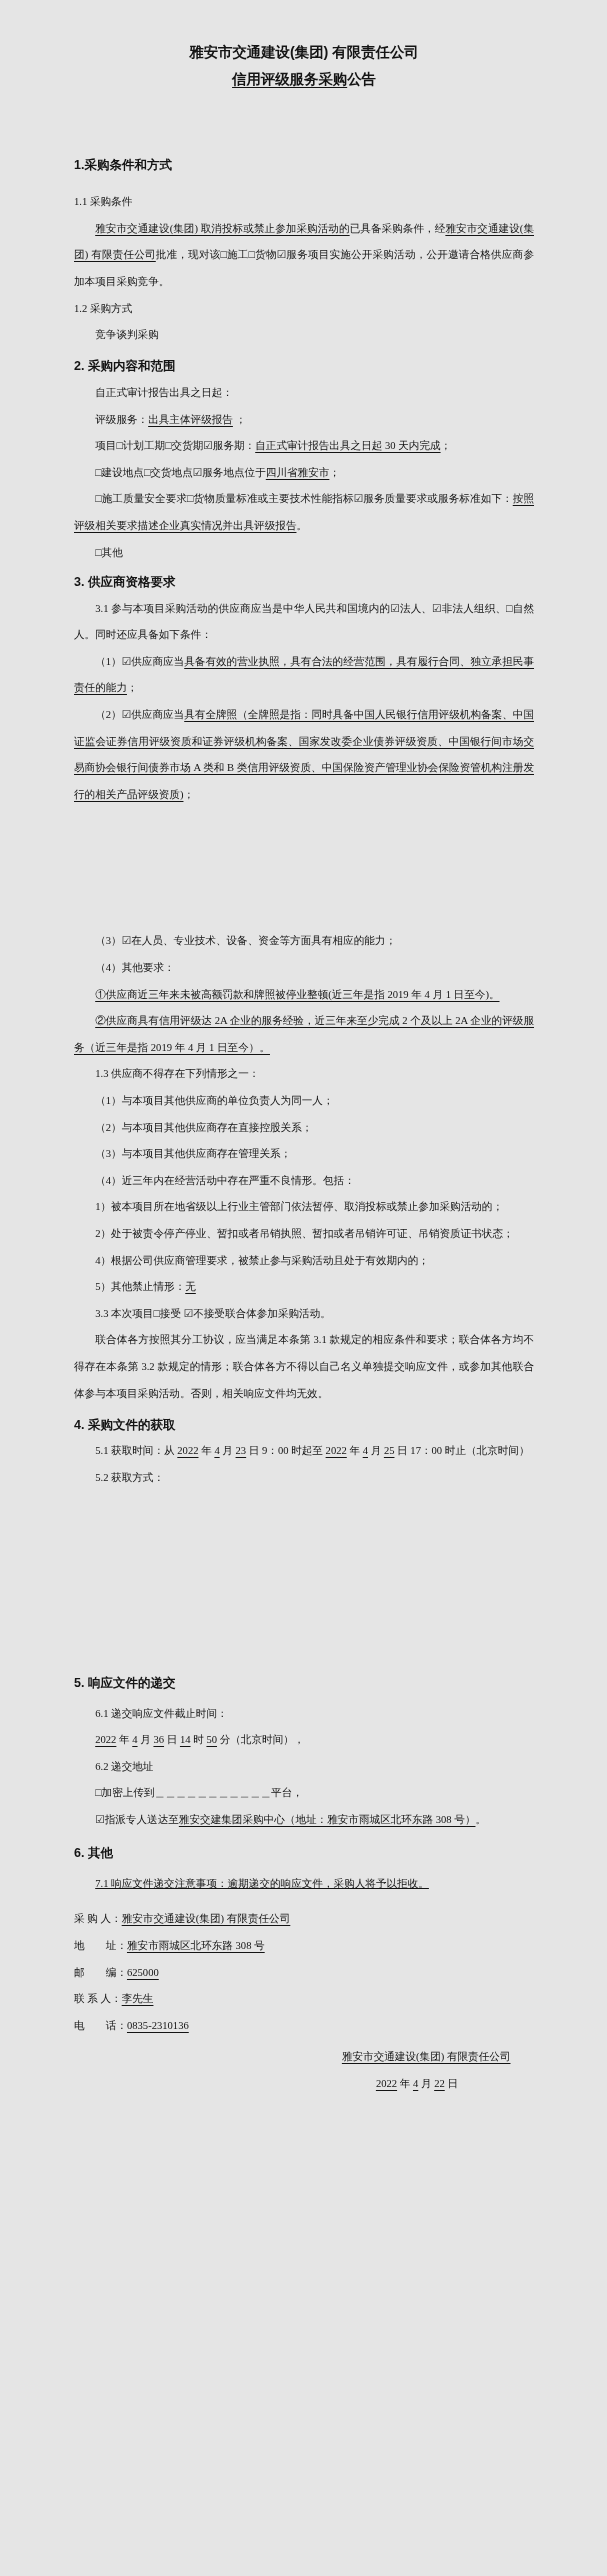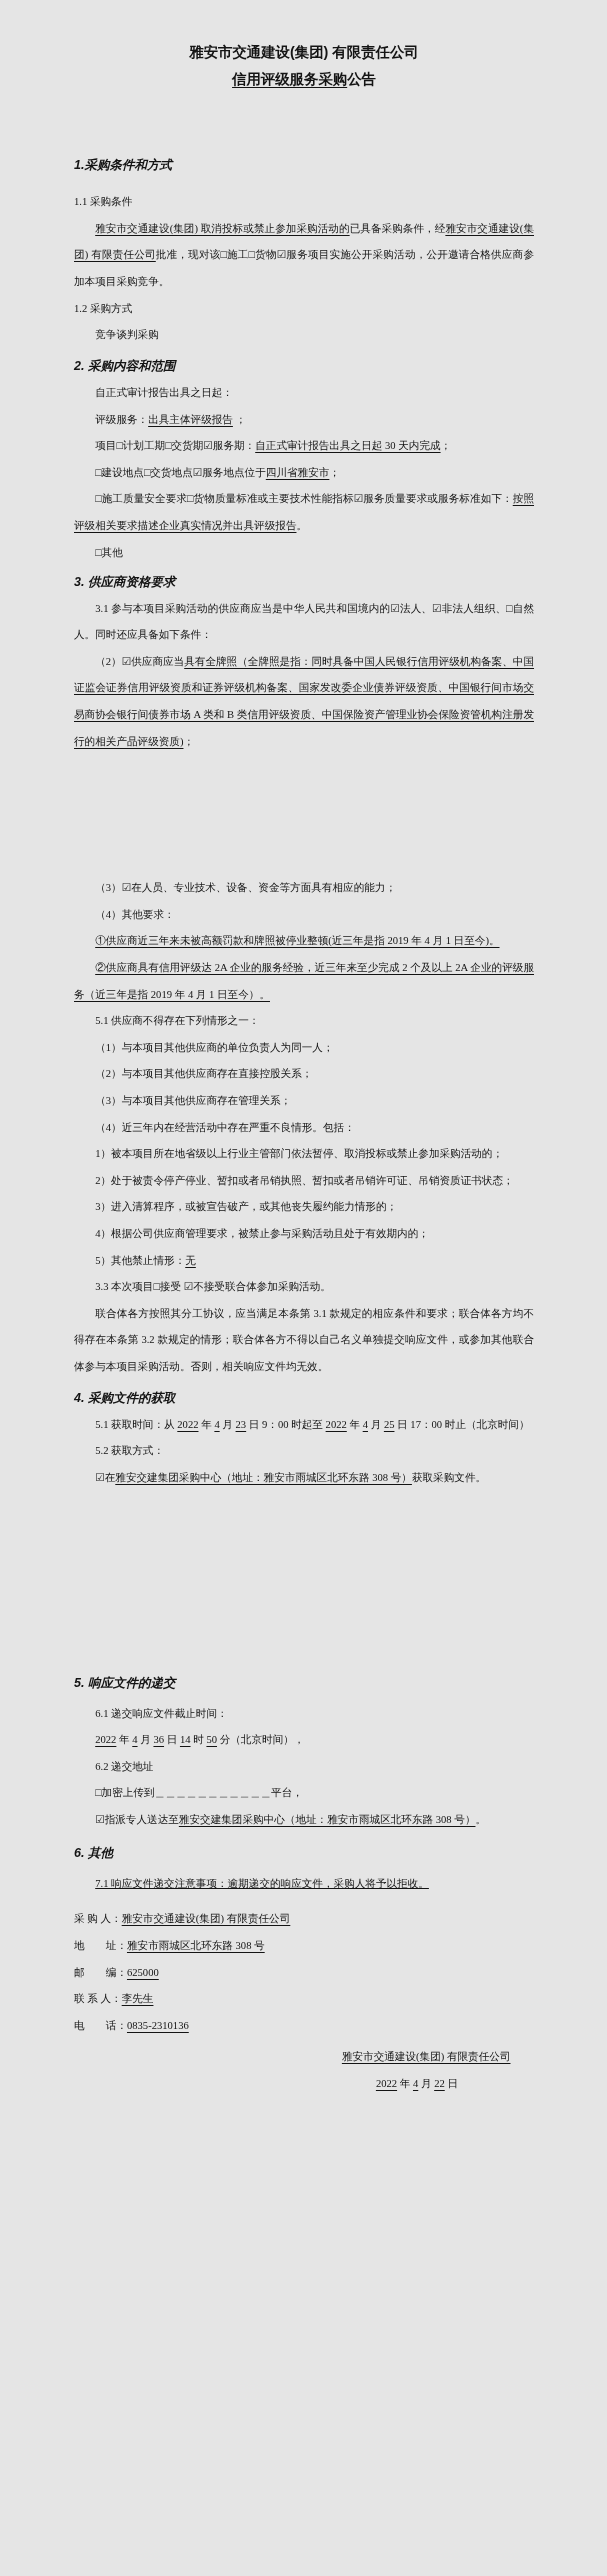--- a/index.html
+++ b/index.html
@@ -30,21 +30,20 @@
     line-height:27px;
     text-indent:0;
   }
   .h {
     font-family:"Liberation Sans","DejaVu Sans",sans-serif;
     font-weight:bold;
     font-size:12.5px;
     line-height:26.6px;
     text-align:left;
     text-indent:0;
-    font-style:italic;
   }
   .u { text-decoration:underline; text-underline-offset:3px; }
   .right { margin-left:auto; width:max-content; text-align:left; }
 </style>
 </head>
 <body>
 
 <div class="page">
     <div class="block title"><span>雅安市交通建设(集团)  有限责任公司</span></div>
     <div class="block title"><span class="u">信用评级服务采购</span><span>公告</span></div>
@@ -55,41 +54,40 @@
     <div class="block indent"><span>竞争谈判采购</span></div>
     <div class="block h" style="margin-top: 4.6px;"><span>2. 采购内容和范围</span></div>
     <div class="block indent"><span>自正式审计报告出具之日起：</span></div>
     <div class="block indent"><span>评级服务：</span><span class="u">出具主体评级报告</span><span> ；</span></div>
     <div class="block indent"><span>项目□计划工期□交货期☑服务期：</span><span class="u">自正式审计报告出具之日起 30 天内完成</span><span>；</span></div>
     <div class="block indent"><span>□建设地点□交货地点☑服务地点位于</span><span class="u">四川省雅安市</span><span>；</span></div>
     <div class="block indent"><span>□施工质量安全要求□货物质量标准或主要技术性能指标☑服务质量要求或服务标准如下：</span><span class="u">按照评级相关要求描述企业真实情况并出具评级报告</span><span>。</span></div>
     <div class="block indent"><span>□其他</span></div>
     <div class="block h" style="margin-top: 3px;"><span>3. 供应商资格要求</span></div>
     <div class="block indent"><span>3.1 参与本项目采购活动的供应商应当是中华人民共和国境内的☑法人、☑非法人组织、□自然人。同时还应具备如下条件：</span></div>
+    <div class="block indent"><span>（1）☑供应商应当</span><span class="u">具备有效的营业执照，具有合法的经营范围，具有履行合同、独立承担民事责任的能力</span><span>；</span></div>
     <div class="block indent"><span>（2）☑供应商应当</span><span class="u">具有全牌照（全牌照是指：同时具备中国人民银行信用评级机构备案、中国证监会证券信用评级资质和证券评级机构备案、国家发改委企业债券评级资质、中国银行间市场交易商协会银行间债券市场 A 类和 B 类信用评级资质、中国保险资产管理业协会保险资管机构注册发行的相关产品评级资质)</span><span>；</span></div>
     <div class="block indent" style="margin-top: 120px;"><span>（3）☑在人员、专业技术、设备、资金等方面具有相应的能力；</span></div>
     <div class="block indent"><span>（4）其他要求：</span></div>
     <div class="block indent"><span class="u">①供应商近三年来未被高额罚款和牌照被停业整顿(近三年是指 2019 年 4 月 1 日至今)。</span></div>
     <div class="block indent"><span class="u">②供应商具有信用评级达 2A 企业的服务经验，近三年来至少完成 2 个及以上 2A 企业的评级服务（近三年是指 2019 年 4 月 1 日至今）。</span></div>
-    <div class="block indent"><span>5.1 供应商不得存在下列情形之一：</span></div>
+    <div class="block indent"><span>1.3 供应商不得存在下列情形之一：</span></div>
     <div class="block indent"><span>（1）与本项目其他供应商的单位负责人为同一人；</span></div>
     <div class="block indent"><span>（2）与本项目其他供应商存在直接控股关系；</span></div>
     <div class="block indent"><span>（3）与本项目其他供应商存在管理关系；</span></div>
     <div class="block indent"><span>（4）近三年内在经营活动中存在严重不良情形。包括：</span></div>
     <div class="block indent"><span>1）被本项目所在地省级以上行业主管部门依法暂停、取消投标或禁止参加采购活动的；</span></div>
     <div class="block indent"><span>2）处于被责令停产停业、暂扣或者吊销执照、暂扣或者吊销许可证、吊销资质证书状态；</span></div>
-    <div class="block indent"><span>3）进入清算程序，或被宣告破产，或其他丧失履约能力情形的；</span></div>
     <div class="block indent"><span>4）根据公司供应商管理要求，被禁止参与采购活动且处于有效期内的；</span></div>
     <div class="block indent"><span>5）其他禁止情形：</span><span class="u">无</span></div>
     <div class="block indent"><span>3.3 本次项目□接受 ☑不接受联合体参加采购活动。</span></div>
     <div class="block indent"><span>联合体各方按照其分工协议，应当满足本条第 3.1 款规定的相应条件和要求；联合体各方均不得存在本条第 3.2 款规定的情形；联合体各方不得以自己名义单独提交响应文件，或参加其他联合体参与本项目采购活动。否则，相关响应文件均无效。</span></div>
     <div class="block h" style="margin-top: 4.6px;"><span>4. 采购文件的获取</span></div>
     <div class="block indent"><span>5.1 获取时间：从 </span><span class="u">2022</span><span> 年 </span><span class="u">4</span><span> 月 </span><span class="u">23</span><span> 日 9：00 时起至 </span><span class="u">2022</span><span> 年 </span><span class="u">4</span><span> 月 </span><span class="u">25</span><span> 日 17：00 时止（北京时间）</span></div>
     <div class="block indent"><span>5.2 获取方式：</span></div>
-    <div class="block indent"><span>☑在</span><span class="u">雅安交建集团采购中心（地址：雅安市雨城区北环东路 308 号）</span><span>获取采购文件。</span></div>
     <div class="block h" style="margin-top: 178px;"><span>5. 响应文件的递交</span></div>
     <div class="block indent" style="margin-top: 4.6px;"><span>6.1 递交响应文件截止时间：</span></div>
     <div class="block indent"><span class="u">2022</span><span> 年 </span><span class="u">4</span><span> 月 </span><span class="u">36</span><span> 日 </span><span class="u">14</span><span> 时 </span><span class="u">50</span><span> 分（北京时间），</span></div>
     <div class="block indent"><span>6.2 递交地址</span></div>
     <div class="block indent"><span>□加密上传到</span><span>＿＿＿＿＿＿＿＿＿＿＿</span><span>平台，</span></div>
     <div class="block indent"><span>☑指派专人送达至</span><span class="u">雅安交建集团采购中心（地址：雅安市雨城区北环东路 308 号）</span><span>。</span></div>
     <div class="block h" style="margin-top: 6px;"><span>6. 其他</span></div>
     <div class="block indent" style="margin-top: 4.6px; text-decoration: underline;"><span>7.1 响应文件递交注意事项：逾期递交的响应文件，采购人将予以拒收。</span></div>
     <div class="block" style="margin-top: 9px;"><span>采 购 人：</span><span class="u">雅安市交通建设(集团) 有限责任公司</span></div>
     <div class="block"><span>地　　址：</span><span class="u">雅安市雨城区北环东路 308 号</span></div>

